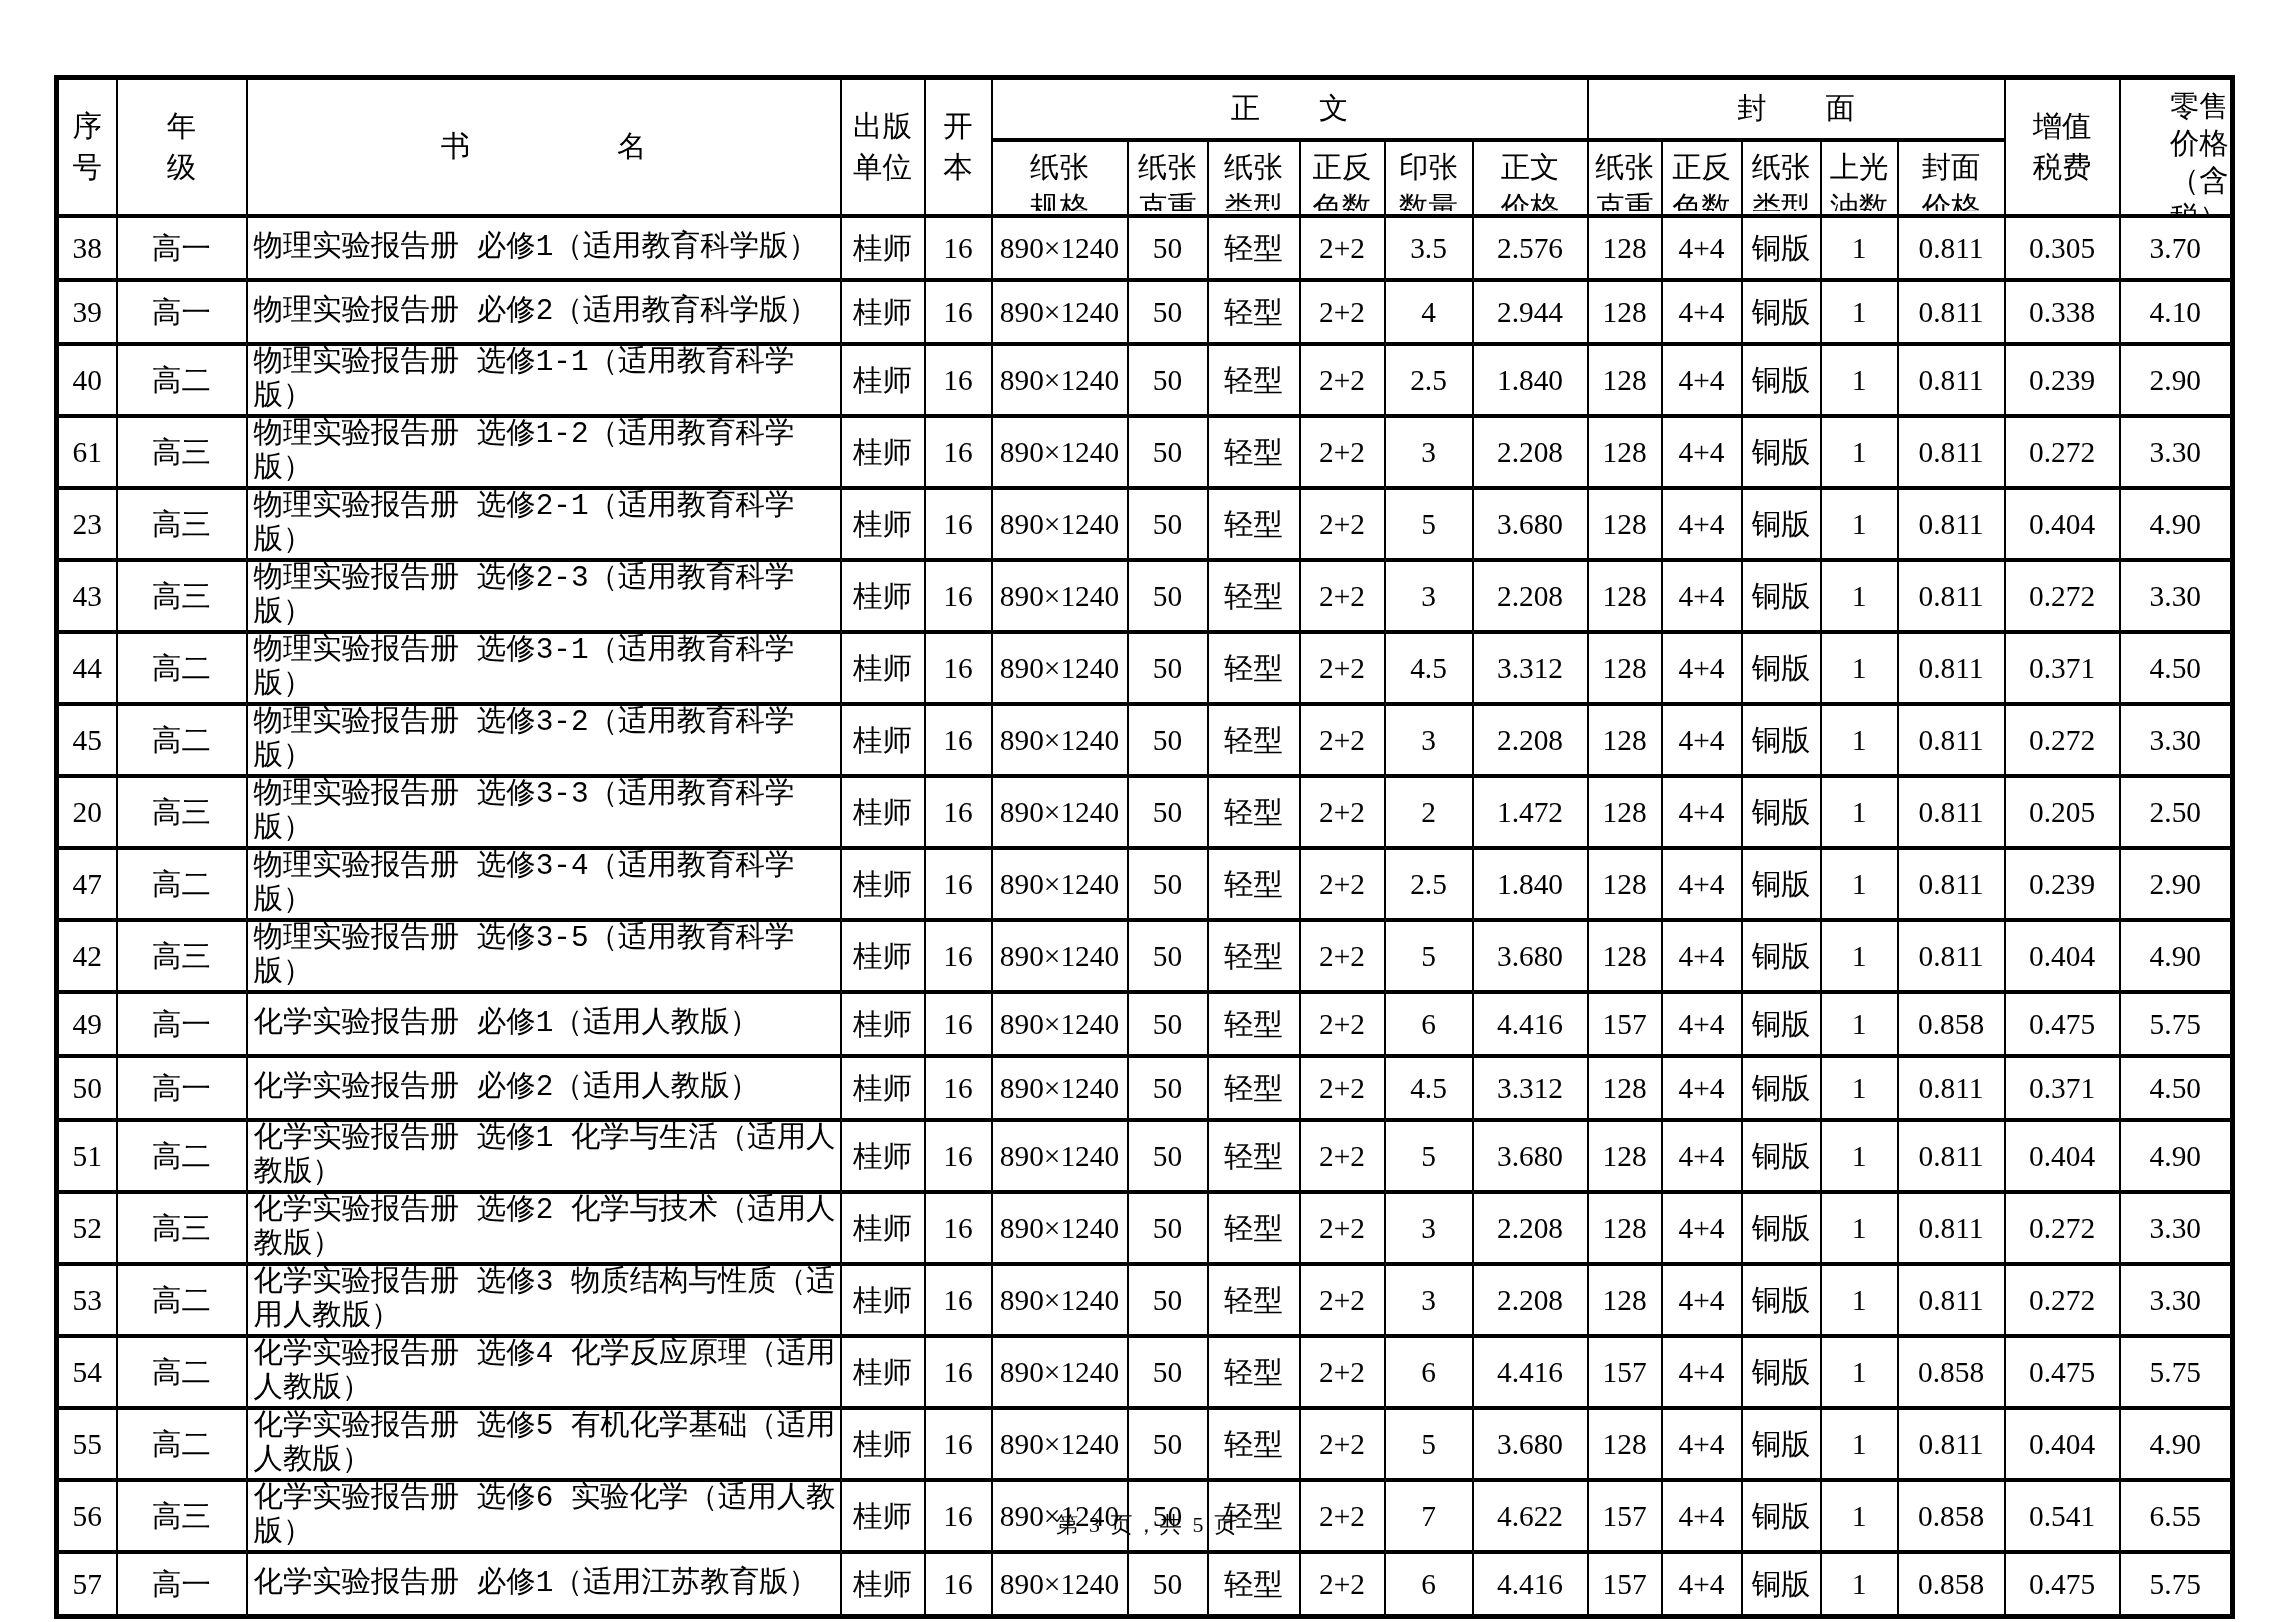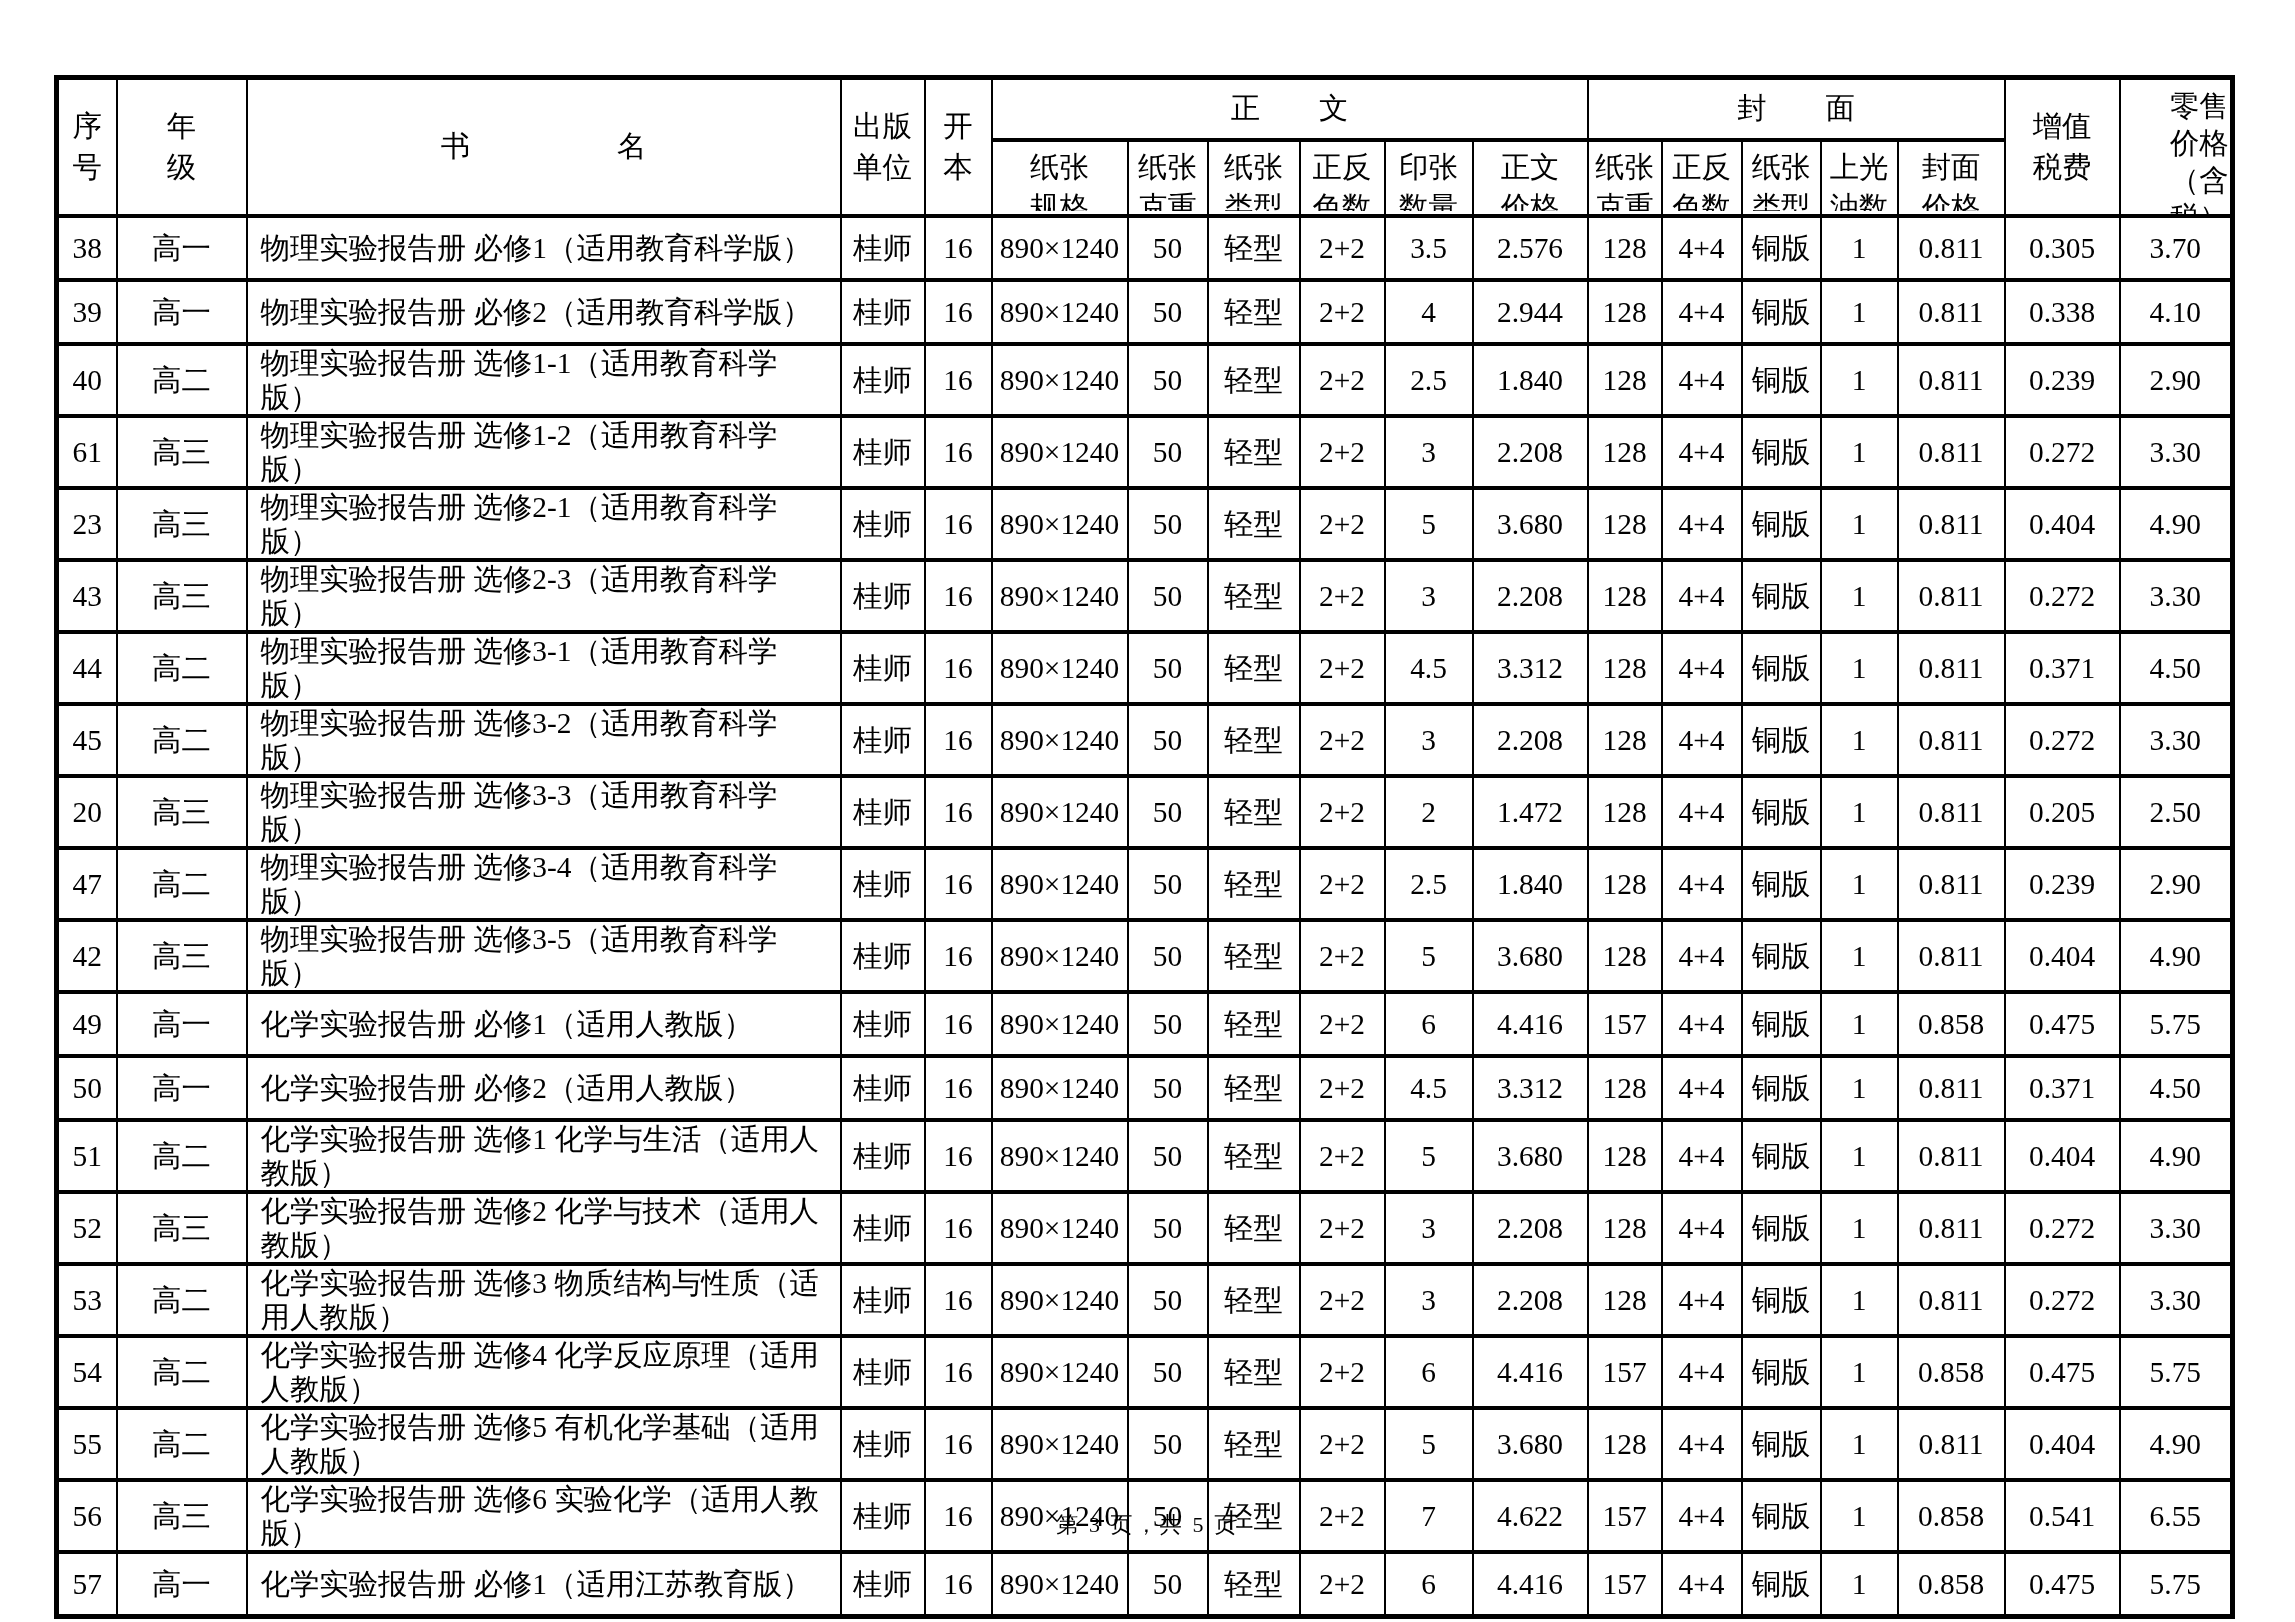--- a/index.html
+++ b/index.html
@@ -56,22 +56,23 @@
     padding-top: 7.9px;
   }
   
   tbody td {
     height: 60px;
     vertical-align: middle;
     line-height: 34px;
   }
   tbody td.title-cell {
     text-align: left;
-    padding-left: 13px;
+    padding-left: 6px;
     padding-right: 3.9px;
+    font-family: Liberation Mono, monospace;
   }
   .page-footer {
     position: absolute;
     top: 1510px;
     left: 0;
     width: 100%;
     text-align: center;
     font-size: 22px;
     letter-spacing: 2.6px;
   }

